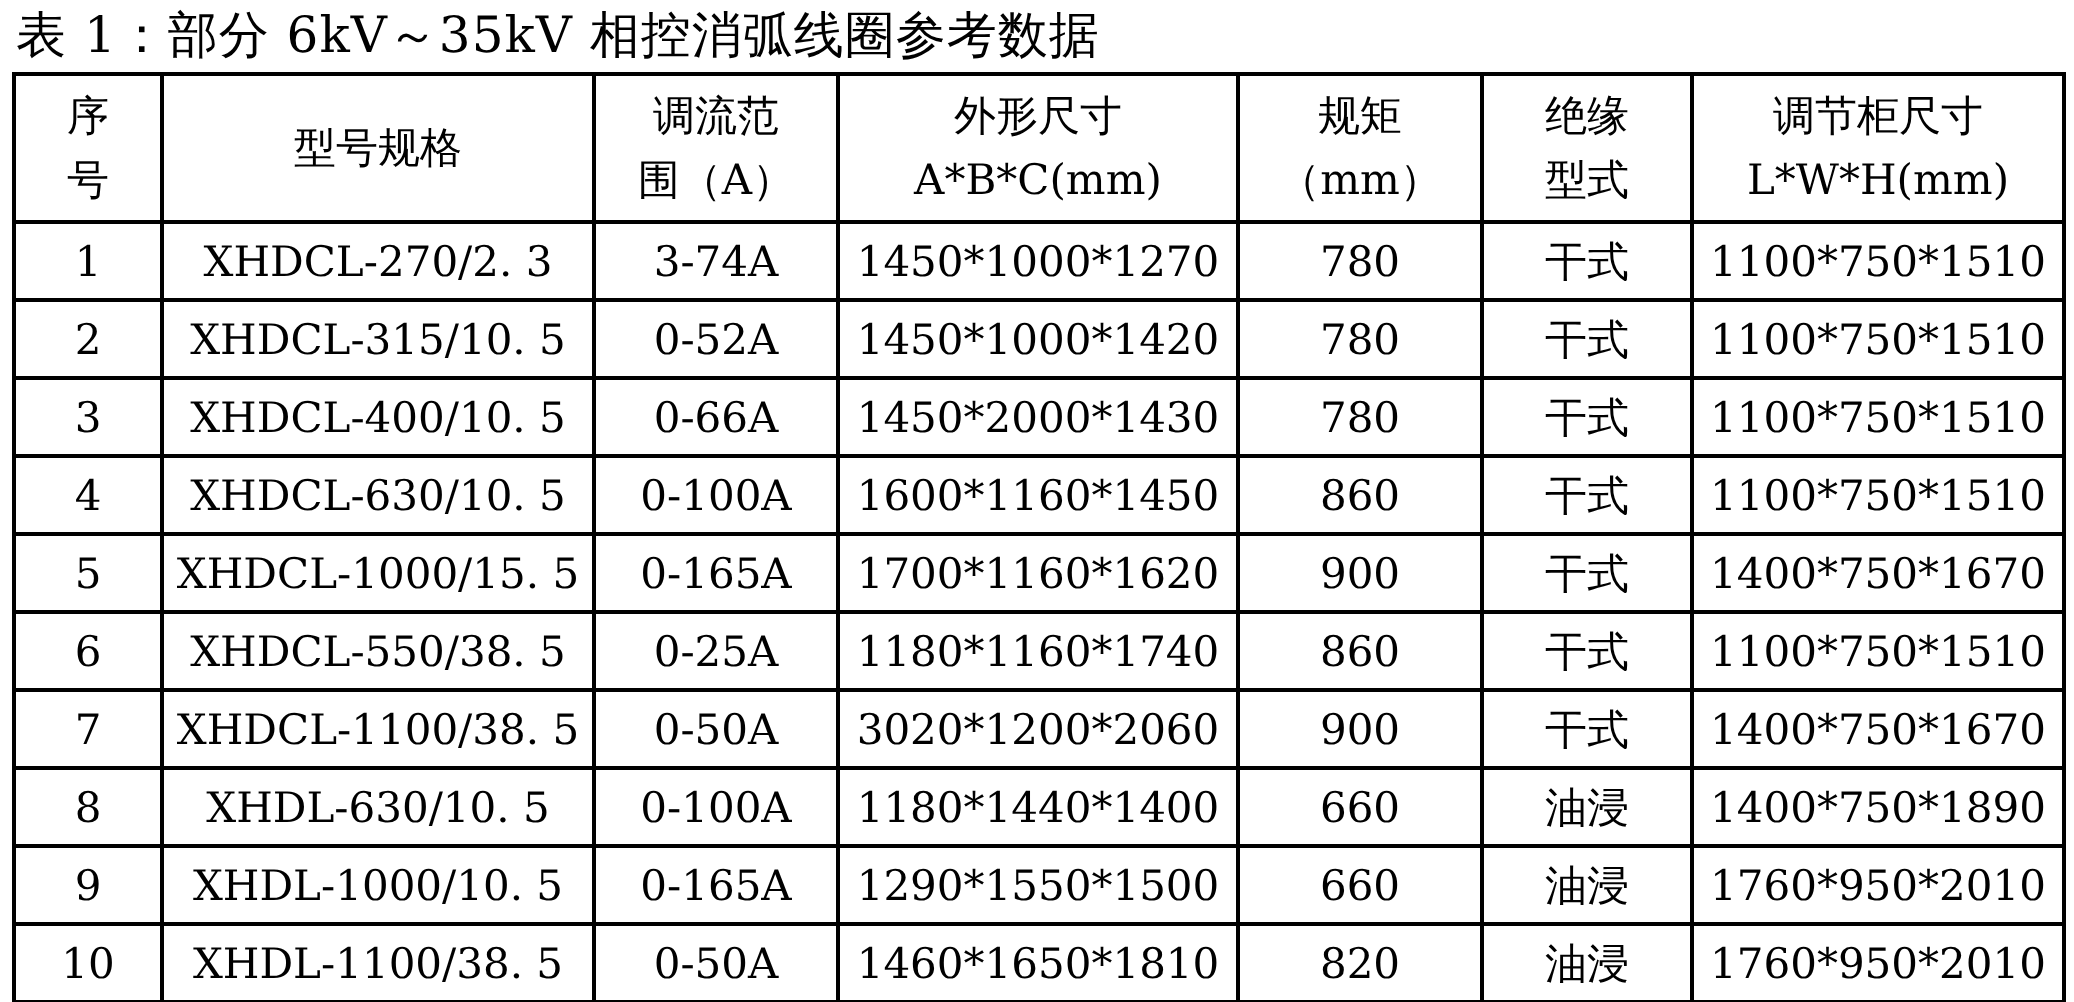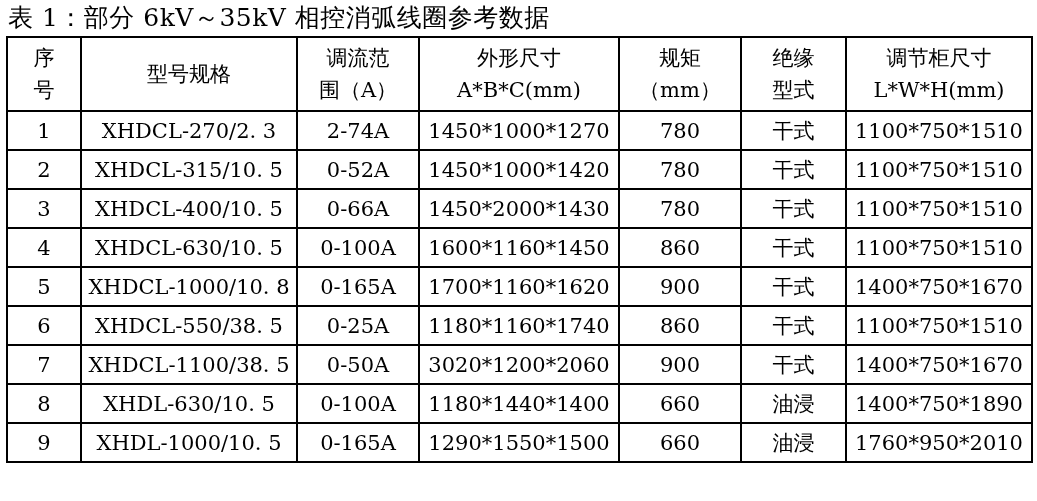--- a/index.html
+++ b/index.html
@@ -88,21 +88,21 @@
         <th>
           <div class="hline">调节柜尺寸</div>
           <div class="hline">L*W*H(mm)</div>
         </th>
       </tr>
   </thead>
   <tbody>
       <tr>
         <td>1</td>
         <td>XHDCL-270/2. 3</td>
-        <td>2-74A</td>
+        <td>3-74A</td>
         <td>1450*1000*1270</td>
         <td>780</td>
         <td>干式</td>
         <td>1100*750*1510</td>
       </tr>
       <tr>
         <td>2</td>
         <td>XHDCL-315/10. 5</td>
         <td>0-52A</td>
         <td>1450*1000*1420</td>
@@ -123,21 +123,21 @@
         <td>4</td>
         <td>XHDCL-630/10. 5</td>
         <td>0-100A</td>
         <td>1600*1160*1450</td>
         <td>860</td>
         <td>干式</td>
         <td>1100*750*1510</td>
       </tr>
       <tr>
         <td>5</td>
-        <td>XHDCL-1000/10. 8</td>
+        <td>XHDCL-1000/15. 5</td>
         <td>0-165A</td>
         <td>1700*1160*1620</td>
         <td>900</td>
         <td>干式</td>
         <td>1400*750*1670</td>
       </tr>
       <tr>
         <td>6</td>
         <td>XHDCL-550/38. 5</td>
         <td>0-25A</td>
@@ -166,14 +166,23 @@
       </tr>
       <tr>
         <td>9</td>
         <td>XHDL-1000/10. 5</td>
         <td>0-165A</td>
         <td>1290*1550*1500</td>
         <td>660</td>
         <td>油浸</td>
         <td>1760*950*2010</td>
       </tr>
+      <tr>
+        <td>10</td>
+        <td>XHDL-1100/38. 5</td>
+        <td>0-50A</td>
+        <td>1460*1650*1810</td>
+        <td>820</td>
+        <td>油浸</td>
+        <td>1760*950*2010</td>
+      </tr>
     </tbody>
 </table>
 
 </body></html>

